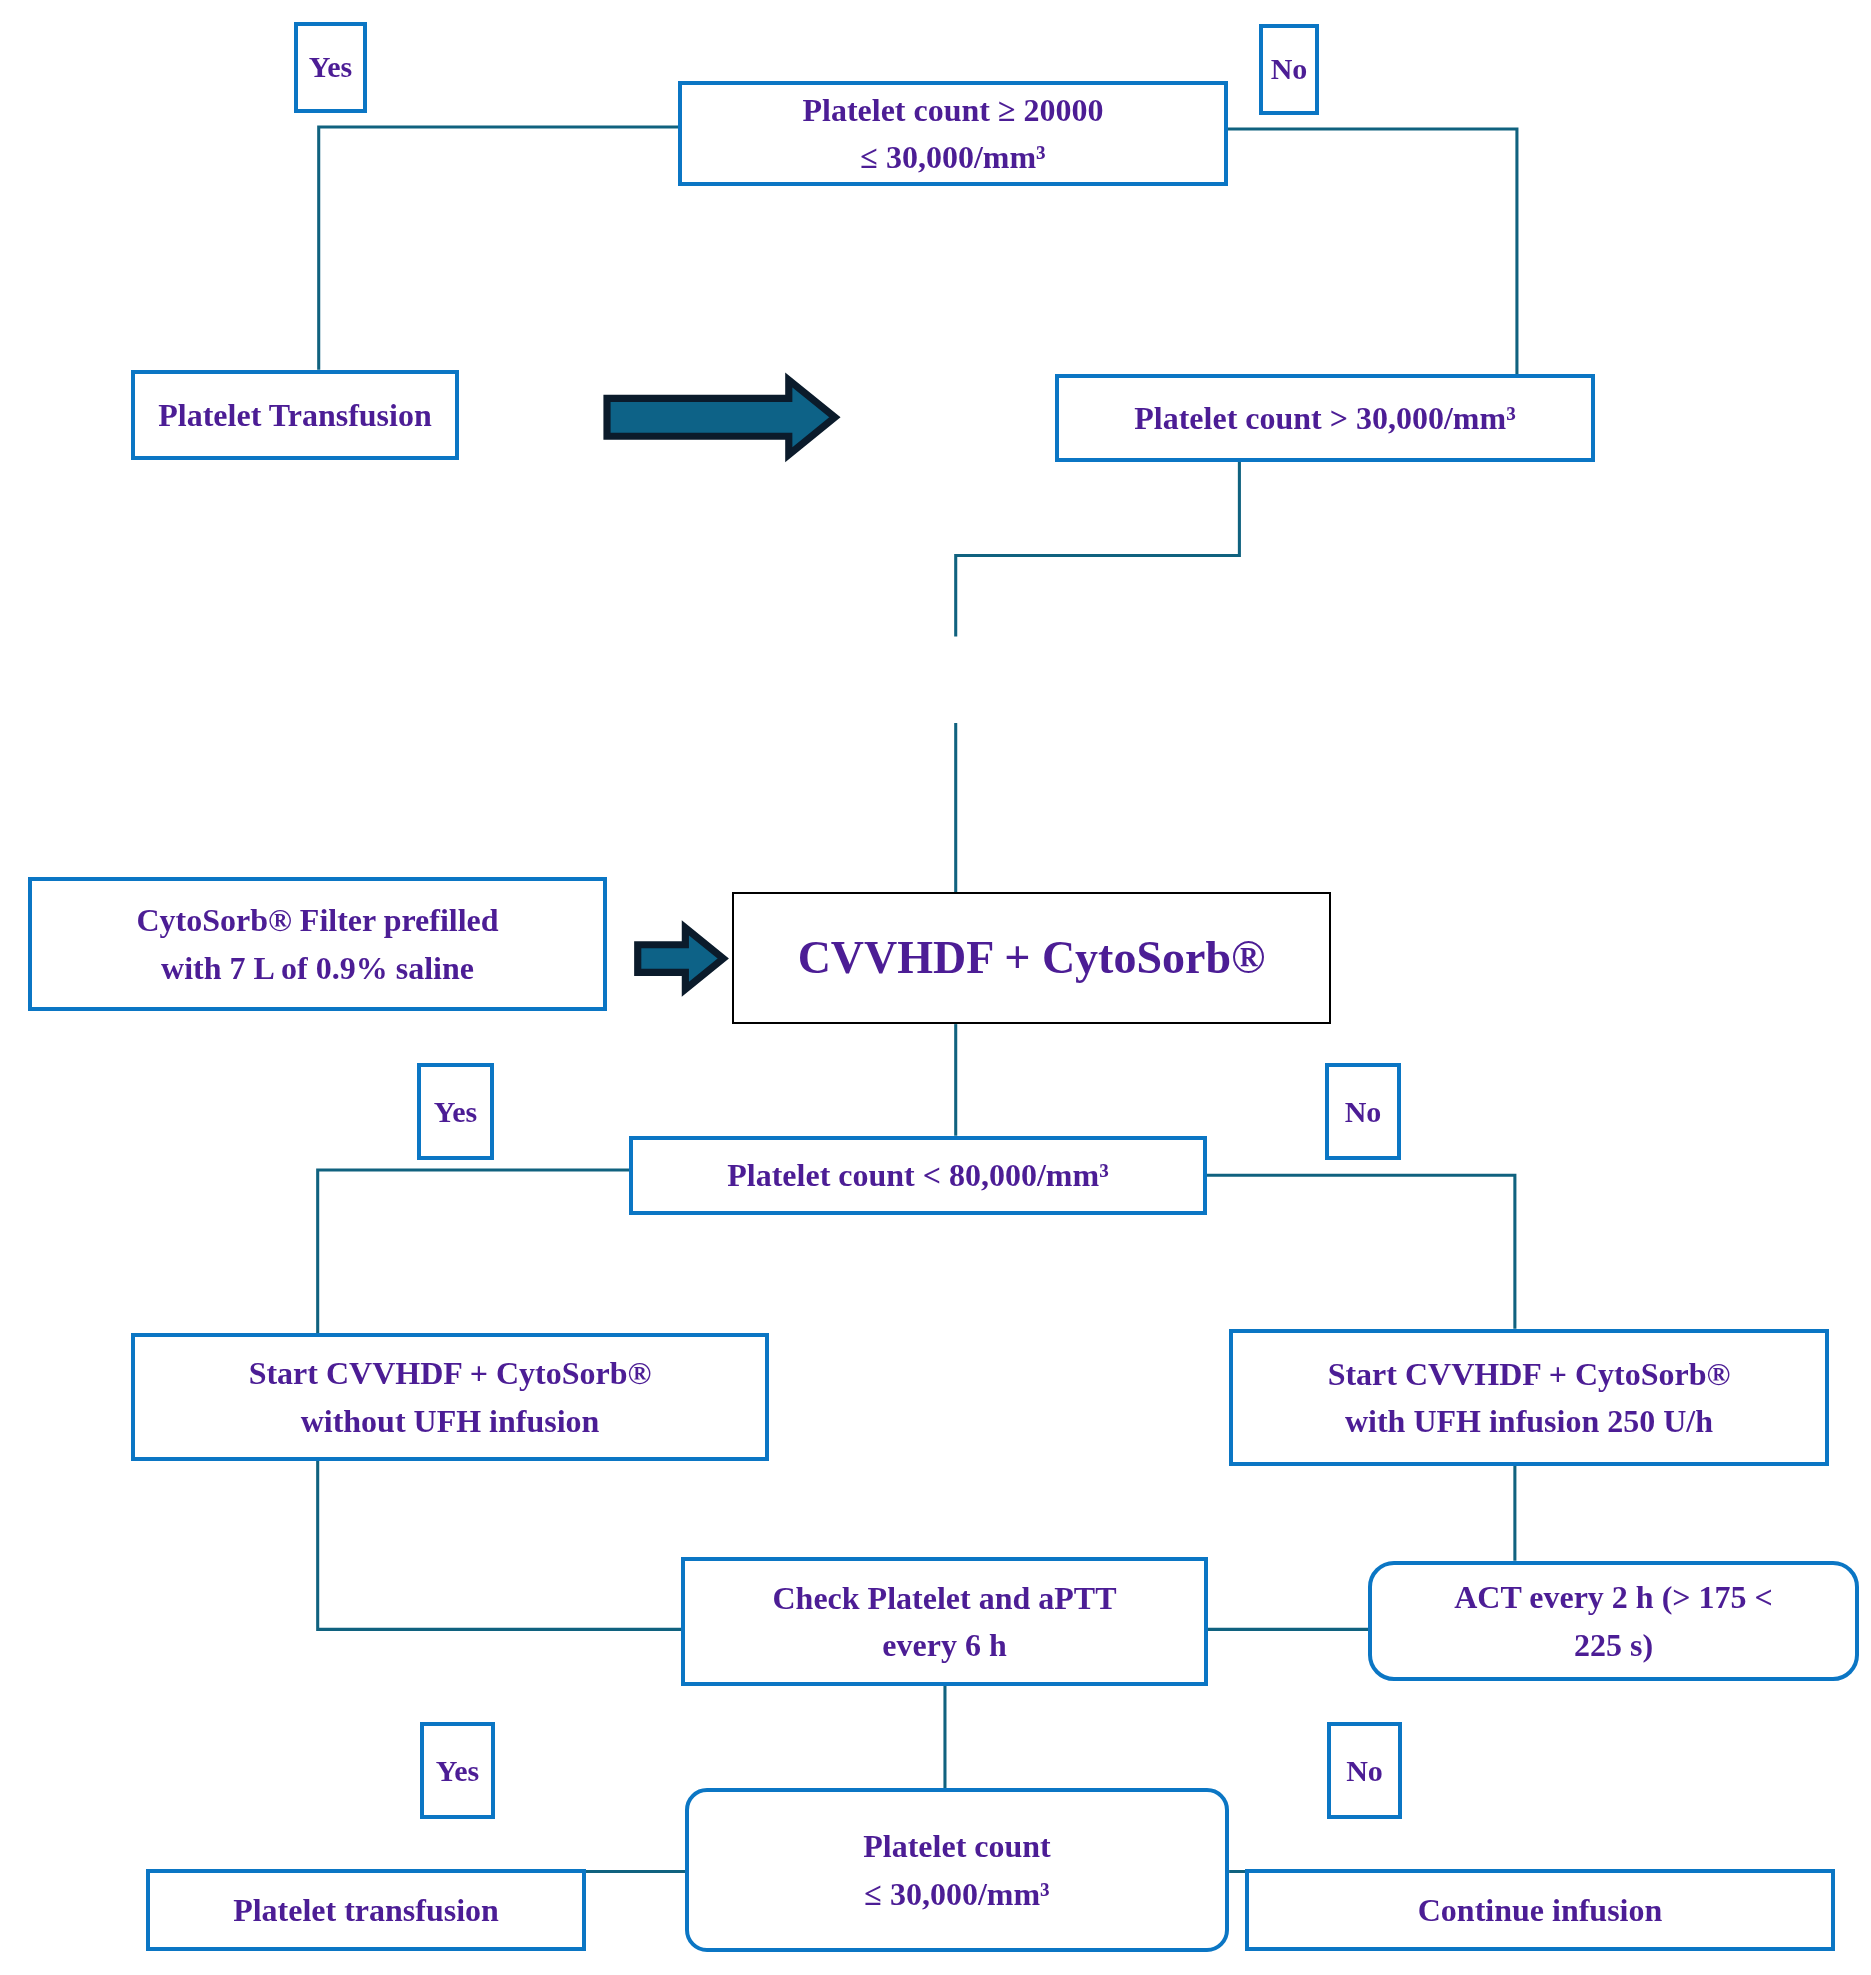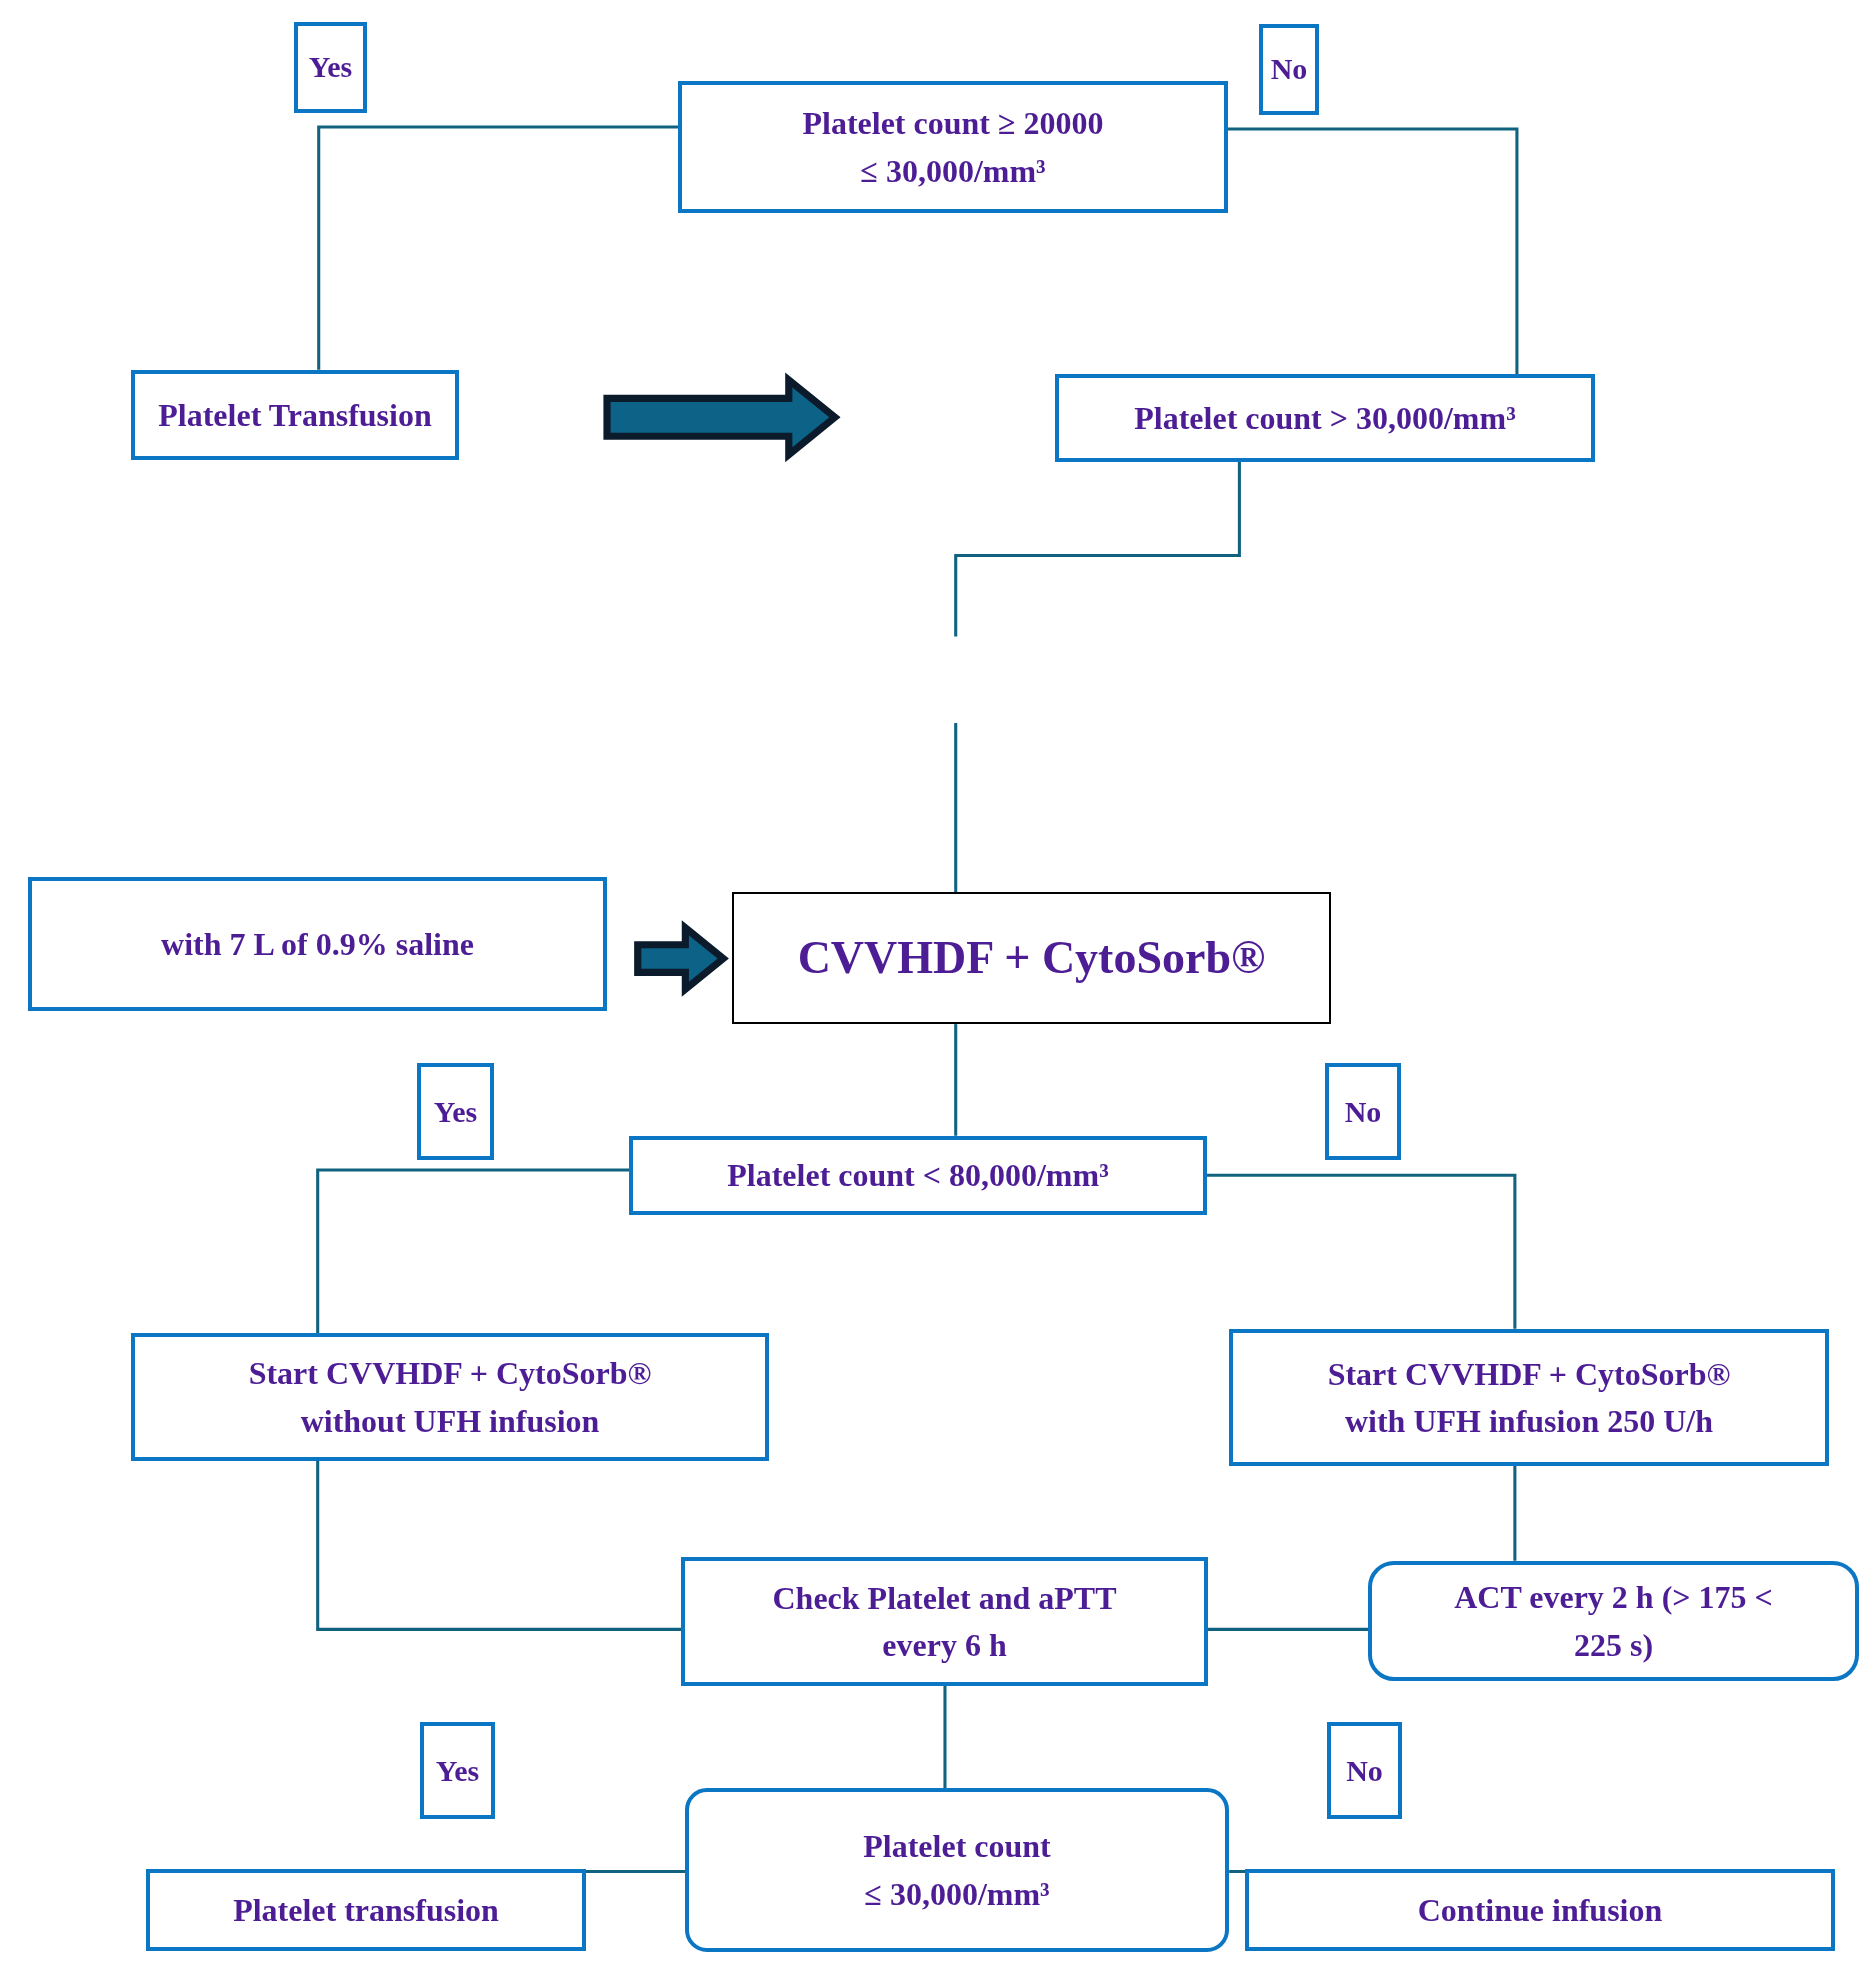--- a/index.html
+++ b/index.html
@@ -111,35 +111,36 @@
   </svg>
 
   <div class="node fs-label" style="left:294px; top:21.5px; width:73px; height:91px;">
     <span class="line">Yes</span>
   </div>
 
   <div class="node fs-label" style="left:1259px; top:23.6px; width:60px; height:91px;">
     <span class="line">No</span>
   </div>
 
-  <div class="node two-line fs-body" style="left:678px; top:81px; width:550px; height:132px;">
+  <div class="node two-line fs-body" style="left:678px; top:81px; width:550px; height:105px;">
     <span class="line">Platelet count ≥ 20000</span>
     <span class="line">≤ 30,000/mm³</span>
   </div>
 
   <div class="node fs-body" style="left:131px; top:370px; width:328px; height:90px;">
     <span class="line">Platelet Transfusion</span>
   </div>
 
   <div class="node fs-body" style="left:1055px; top:374px; width:540px; height:88px;">
     <span class="line">Platelet count &gt; 30,000/mm³</span>
   </div>
 
 
   <div class="node two-line fs-body" style="left:28px; top:877px; width:579px; height:134px;">
+    <span class="line">CytoSorb® Filter prefilled</span>
     <span class="line">with 7 L of 0.9% saline</span>
   </div>
 
   <div class="node plain-border fs-big" style="left:732px; top:892px; width:599px; height:132px;">
     <span class="line">CVVHDF + CytoSorb®</span>
   </div>
 
   <div class="node fs-label" style="left:417px; top:1063px; width:77px; height:97px;">
     <span class="line">Yes</span>
   </div>

